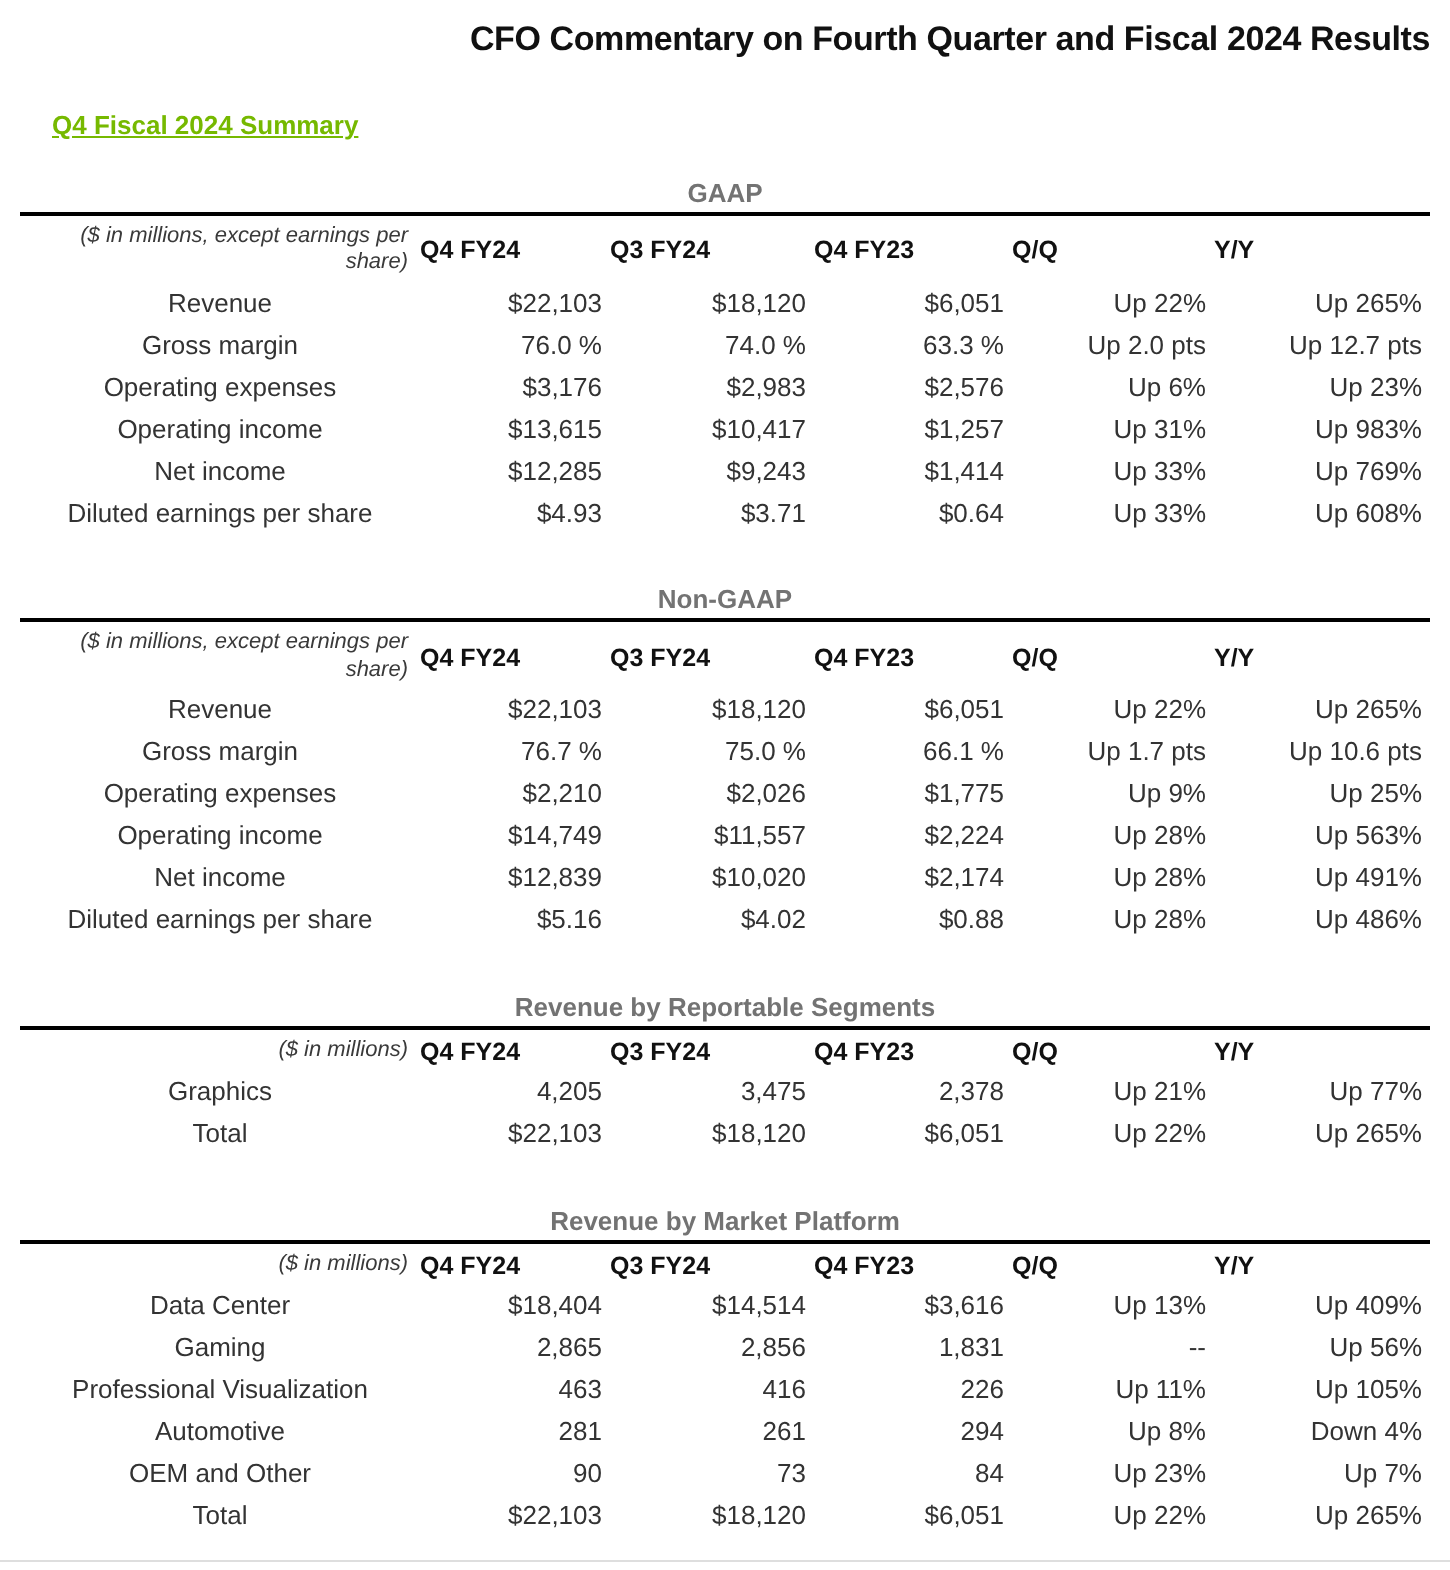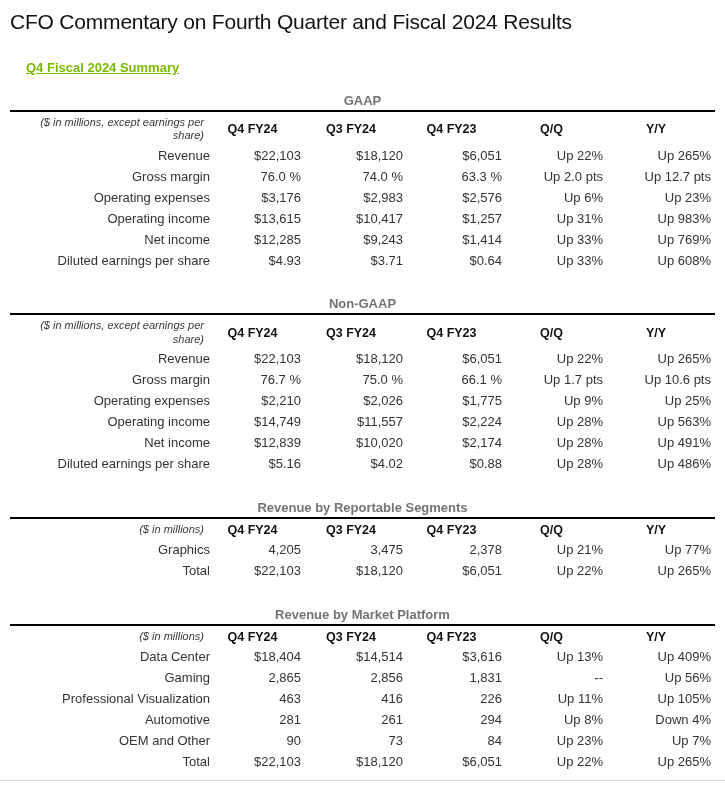--- a/index.html
+++ b/index.html
@@ -10,23 +10,23 @@
     background: #ffffff;
     font-family: "Liberation Sans", sans-serif;
     color: #333333;
     position: relative;
     overflow: hidden;
   }
   .doc { padding: 6px 10px 0 10px; }
 
   .page-title {
     margin: 4px 0 0 0;
-    font-size: 21px;
-    font-weight: normal;
-    text-align: left;
+    font-size: 17px;
+    font-weight: bold;
+    text-align: right;
     color: #111111;
     letter-spacing: -0.2px;
   }
 
   .link-row { margin-top: 24px; margin-left: 16px; }
   .summary-link {
     color: #76b900;
     font-weight: bold;
     font-size: 13px;
     text-decoration: underline;
@@ -67,30 +67,30 @@
     font-size: 11px;
     color: #3a3a3a;
     text-align: right;
     line-height: 1.2;
     padding-right: 6px !important;
   }
   th.colhead {
     font-weight: bold;
     font-size: 12.5px;
     color: #111111;
-    text-align: center;
+    text-align: left;
     padding-right: 10px !important;
   }
 
   table.fin tbody td {
     padding: 2.5px 0;
     font-size: 13px;
     line-height: 16px;
   }
-  td.rowlabel { text-align: right; color: #333333; }
+  td.rowlabel { text-align: center; color: #333333; }
   td.val { text-align: right; padding-right: 4px !important; color: #333333; }
 
   .page-bottom-rule {
     position: absolute;
     left: 0;
     bottom: 4px;
     width: 100%;
     border-bottom: 1px solid #dedede;
   }
 </style>

